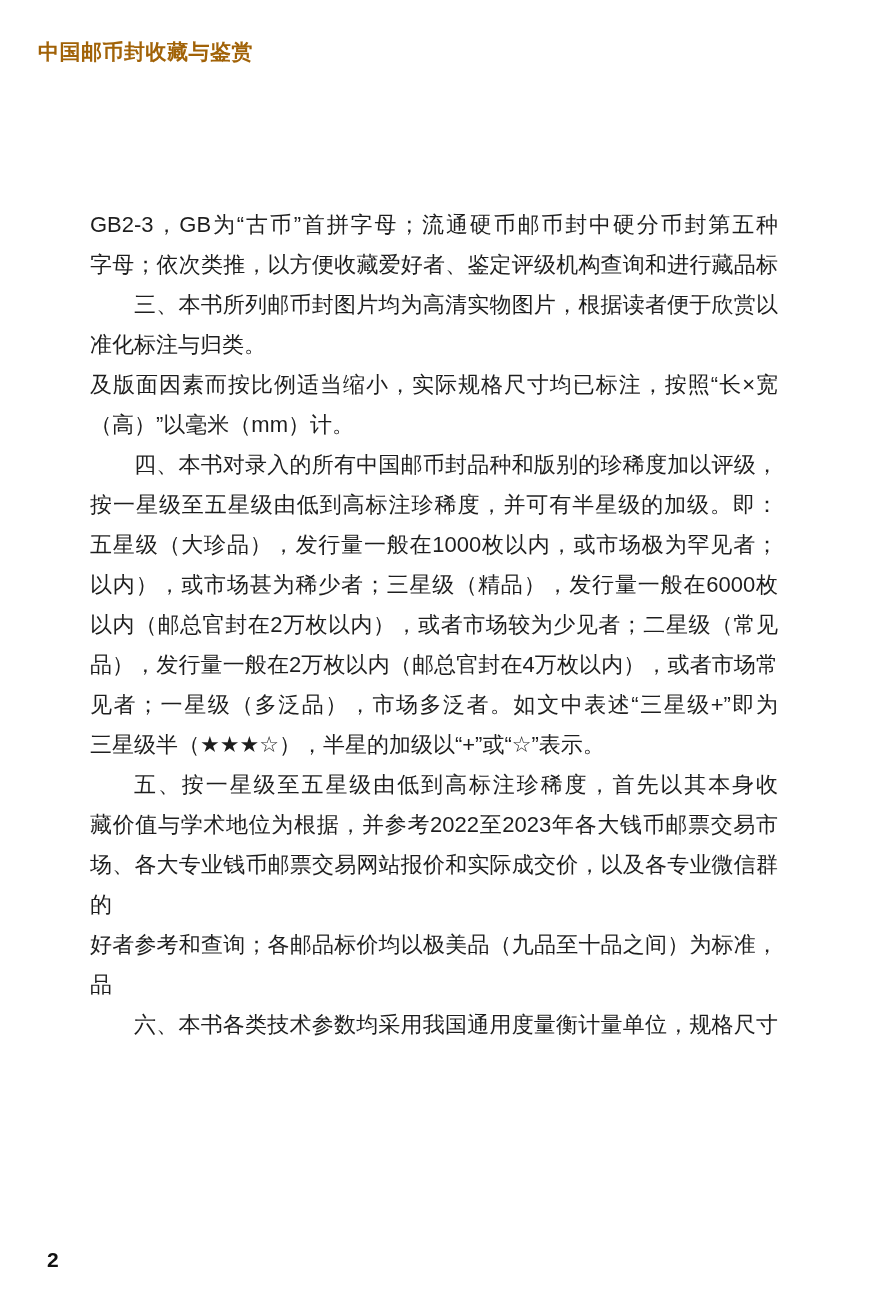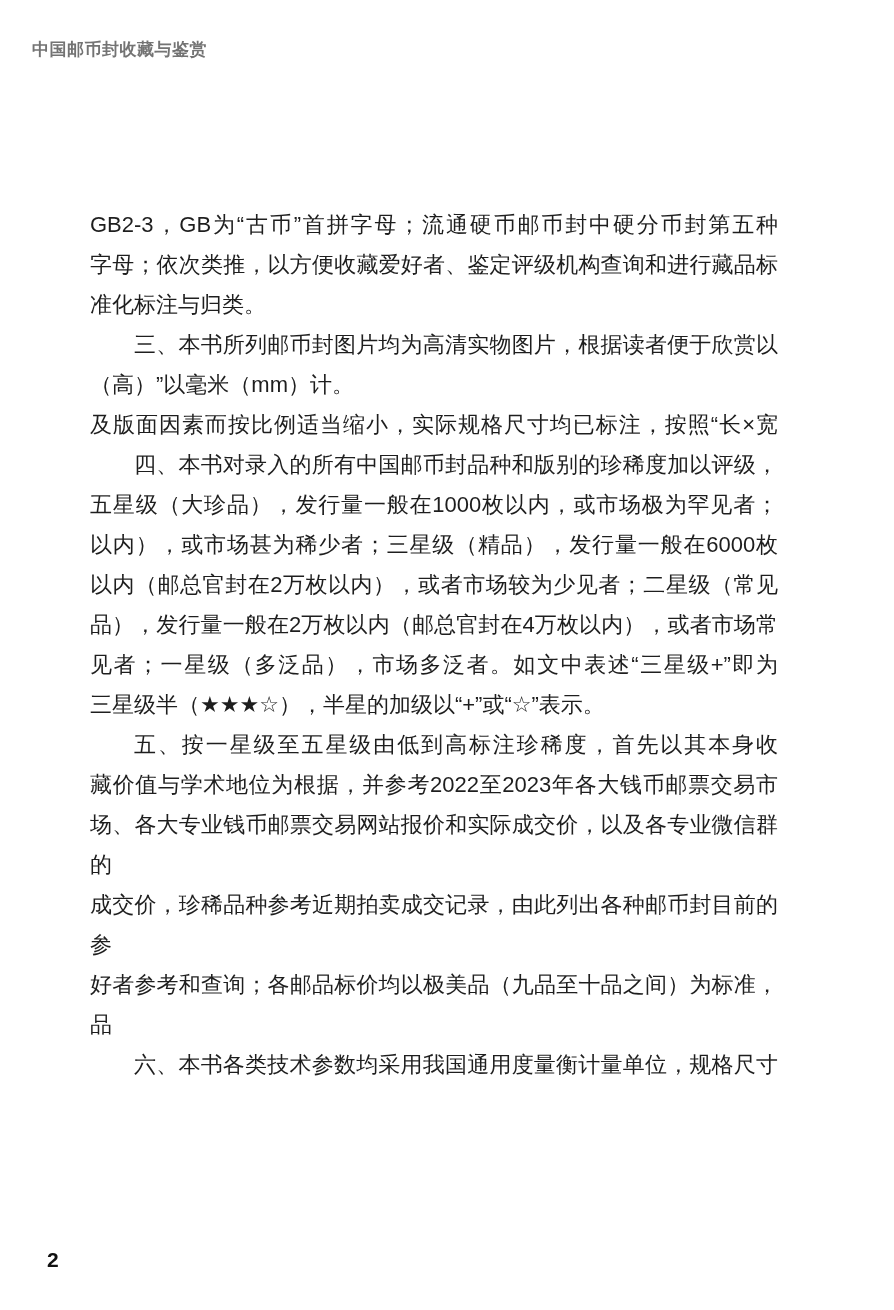--- a/index.html
+++ b/index.html
@@ -11,26 +11,26 @@
     position: relative;
     width: 894px;
     height: 1310px;
     background: #ffffff;
     overflow: hidden;
     font-family: "Liberation Sans", "DejaVu Sans", sans-serif;
     color: #1a1a1a;
   }
   .running-header {
     position: absolute;
-    left: 32px;
+    left: 38px;
     top: 38px;
-    font-size: 17px;
+    font-size: 21px;
     font-weight: 700;
     letter-spacing: 0.5px;
-    color: #737373;
+    color: #a16207;
     white-space: nowrap;
   }
   .content {
     position: absolute;
     left: 90px;
     top: 205px;
     width: 688px;
     font-size: 22px;
     line-height: 40px;
     color: #1e1e1e;
@@ -58,33 +58,33 @@
 </style>
 </head>
 <body>
 
 <div class="page">
   <div class="running-header">中国邮币封收藏与鉴赏</div>
 
   <div class="content">
       <div class="line">GB2-3，GB为“古币”首拼字母；流通硬币邮币封中硬分币封第五种</div>
       <div class="line">字母；依次类推，以方便收藏爱好者、鉴定评级机构查询和进行藏品标</div>
+      <div class="line indent">三、本书所列邮币封图片均为高清实物图片，根据读者便于欣赏以</div>
       <div class="line last">准化标注与归类。</div>
-      <div class="line indent">三、本书所列邮币封图片均为高清实物图片，根据读者便于欣赏以</div>
+      <div class="line">及版面因素而按比例适当缩小，实际规格尺寸均已标注，按照“长×宽</div>
       <div class="line last">（高）”以毫米（mm）计。</div>
-      <div class="line">及版面因素而按比例适当缩小，实际规格尺寸均已标注，按照“长×宽</div>
       <div class="line indent">四、本书对录入的所有中国邮币封品种和版别的珍稀度加以评级，</div>
+      <div class="line">按一星级至五星级由低到高标注珍稀度，并可有半星级的加级。即：</div>
       <div class="line">五星级（大珍品），发行量一般在1000枚以内，或市场极为罕见者；</div>
       <div class="line">以内），或市场甚为稀少者；三星级（精品），发行量一般在6000枚</div>
       <div class="line">以内（邮总官封在2万枚以内），或者市场较为少见者；二星级（常见</div>
       <div class="line">品），发行量一般在2万枚以内（邮总官封在4万枚以内），或者市场常</div>
       <div class="line">见者；一星级（多泛品），市场多泛者。如文中表述“三星级+”即为</div>
       <div class="line last">三星级半（★★★☆），半星的加级以“+”或“☆”表示。</div>
       <div class="line indent">五、按一星级至五星级由低到高标注珍稀度，首先以其本身收</div>
       <div class="line">藏价值与学术地位为根据，并参考2022至2023年各大钱币邮票交易市</div>
       <div class="line">场、各大专业钱币邮票交易网站报价和实际成交价，以及各专业微信群的</div>
-      <div class="line">成交价，珍稀品种参考近期拍卖成交记录，由此列出各种邮币封目前的参</div>
       <div class="line">好者参考和查询；各邮品标价均以极美品（九品至十品之间）为标准，品</div>
       <div class="line indent">六、本书各类技术参数均采用我国通用度量衡计量单位，规格尺寸</div>
     </div>
 
   <div class="page-number">2</div>
 </div>
 
 </body></html>

